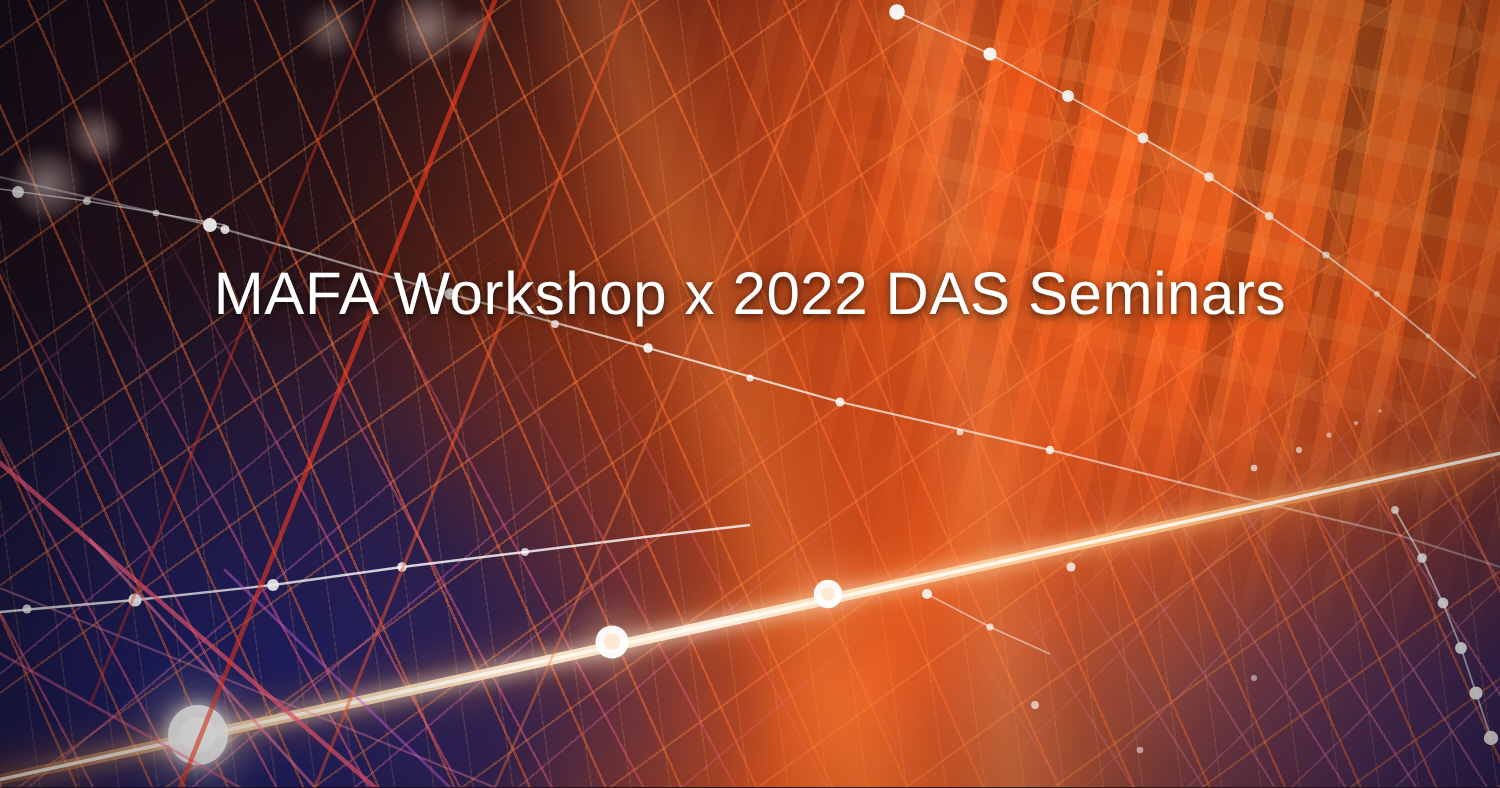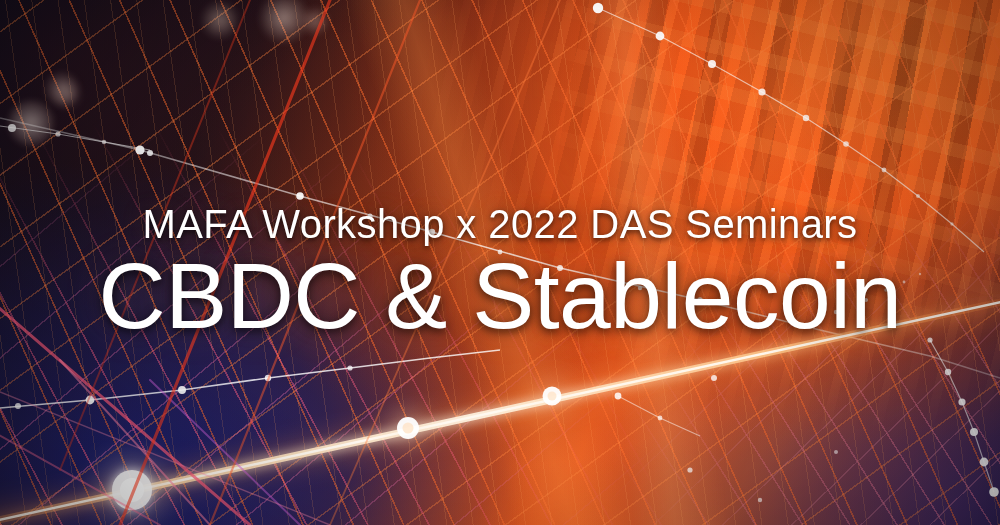--- a/index.html
+++ b/index.html
@@ -131,21 +131,20 @@
   
   .bokeh { position: absolute; border-radius: 50%; pointer-events: none; }
 
   
   .text-wrap {
     position: absolute;
     left: 0; right: 0;
     top: 176px;
     text-align: center;
     z-index: 40;
-    margin-top: 28px;
   }
   .subtitle {
     display: block;
     color: #ffffff;
     font-size: 40px;
     line-height: 1.0;
     font-weight: 400;
     letter-spacing: 0.4px;
     white-space: nowrap;
     text-shadow:
@@ -323,16 +322,15 @@
       <circle cx="904" cy="282" r="1.4" opacity="0.54"></circle>
       <circle cx="920" cy="274" r="1.2" opacity="0.48"></circle>
       <circle cx="836" cy="312" r="2.2" opacity="0.68"></circle>
     </g>
   </svg>
 
   <div class="layer bg-vignette"></div>
 
   <div class="text-wrap">
     <span class="subtitle">MAFA Workshop x 2022 DAS Seminars</span>
-    <span class="headline">CBDC &amp; Stablecoin</span>
   </div>
 
 </div>
 
 </body></html>

